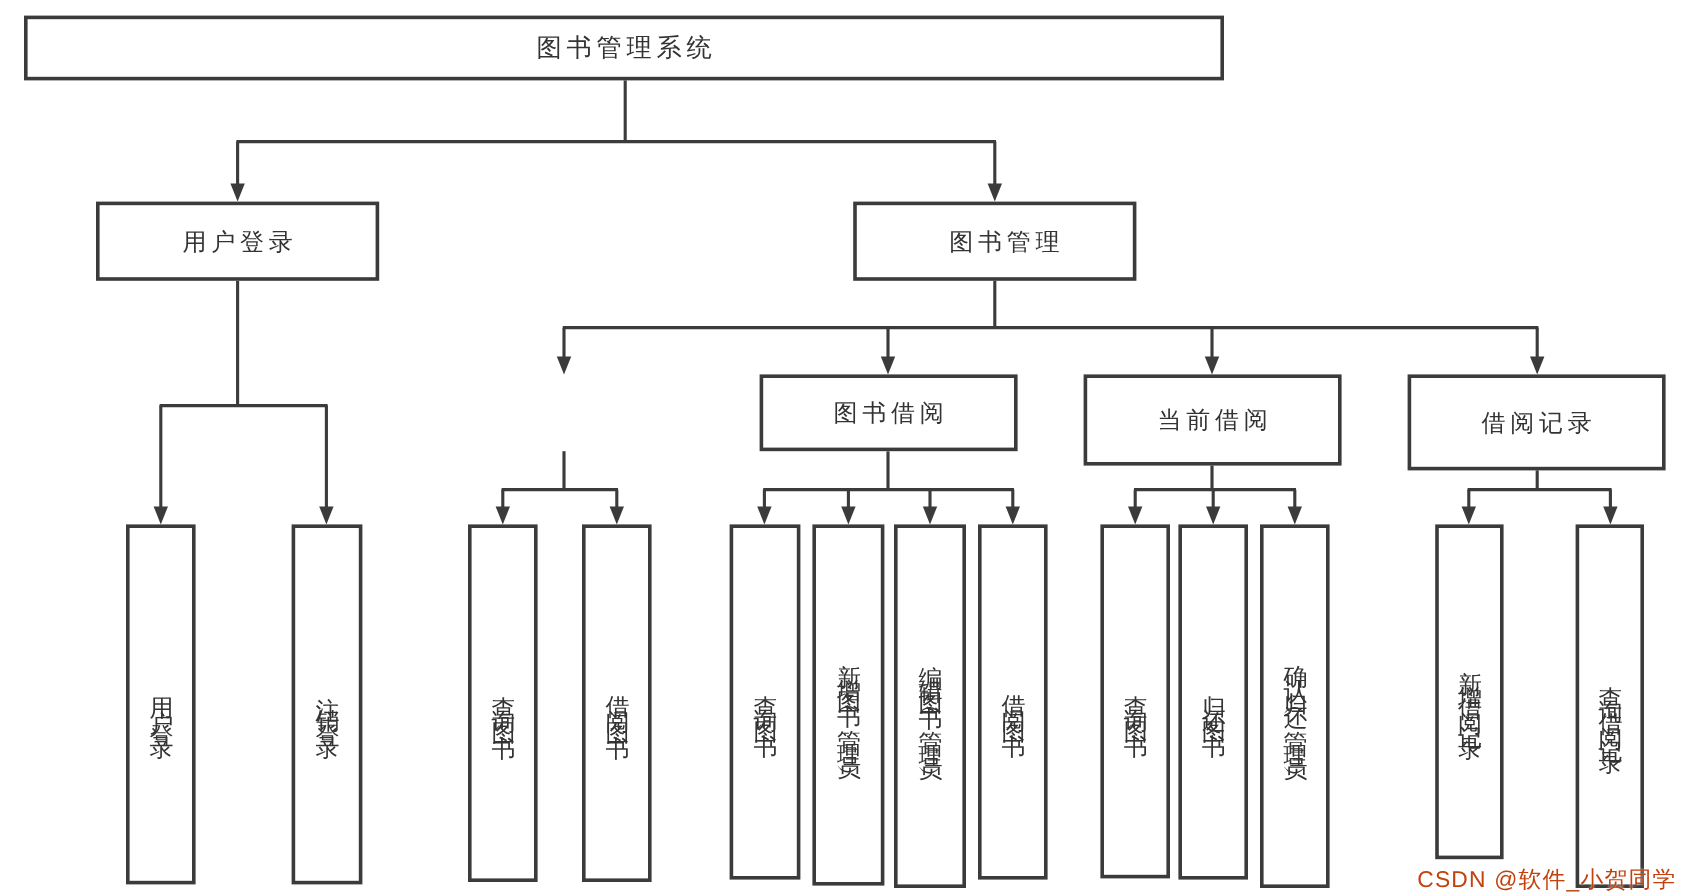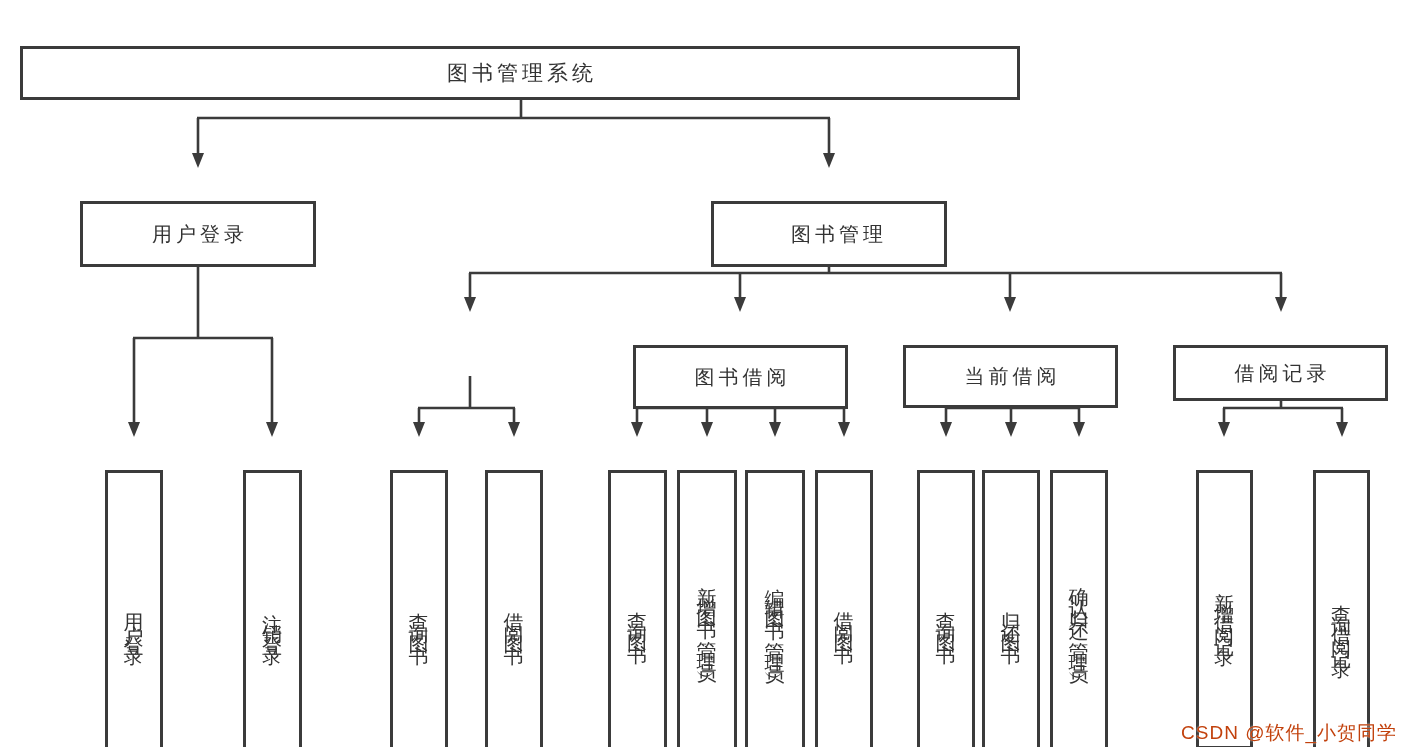--- a/index.html
+++ b/index.html
@@ -24,21 +24,20 @@
   .box {
     position: absolute;
     box-sizing: border-box;
     background: #ffffff;
     border: 3px solid #3b3b3b;
     color: #333333;
     display: flex;
     align-items: center;
     justify-content: center;
     z-index: 2;
-    margin-top: 33px;
   }
   .hlabel {
     font-size: 20px;
     letter-spacing: 4px;
     text-indent: 4px; 
     white-space: nowrap;
   }
   .root-label { font-size: 21px; }
   .vbox span {
     writing-mode: vertical-rl;
@@ -138,24 +137,24 @@
   <div class="box" style="left:80px;top:168px;width:236px;height:66px;">
     <span class="hlabel">用户登录</span>
   </div>
   <div class="box" style="left:711px;top:168px;width:236px;height:66px;padding-left:16px;">
     <span class="hlabel">图书管理</span>
   </div>
 
   <div class="box" style="left:633px;top:312px;width:215px;height:64px;">
     <span class="hlabel">图书借阅</span>
   </div>
-  <div class="box" style="left:903px;top:312px;width:215px;height:63px;">
+  <div class="box" style="left:903px;top:312px;width:215px;height:76px;">
     <span class="hlabel">当前借阅</span>
   </div>
-  <div class="box" style="left:1173px;top:312px;width:215px;height:56px;">
+  <div class="box" style="left:1173px;top:312px;width:215px;height:80px;">
     <span class="hlabel">借阅记录</span>
   </div>
 
   <div class="box vbox" style="left:105px;top:437px;width:58px;height:300px;">
     <span>用户登录</span>
   </div>
   <div class="box vbox" style="left:243px;top:437px;width:59px;height:300px;">
     <span>注销登录</span>
   </div>
 

